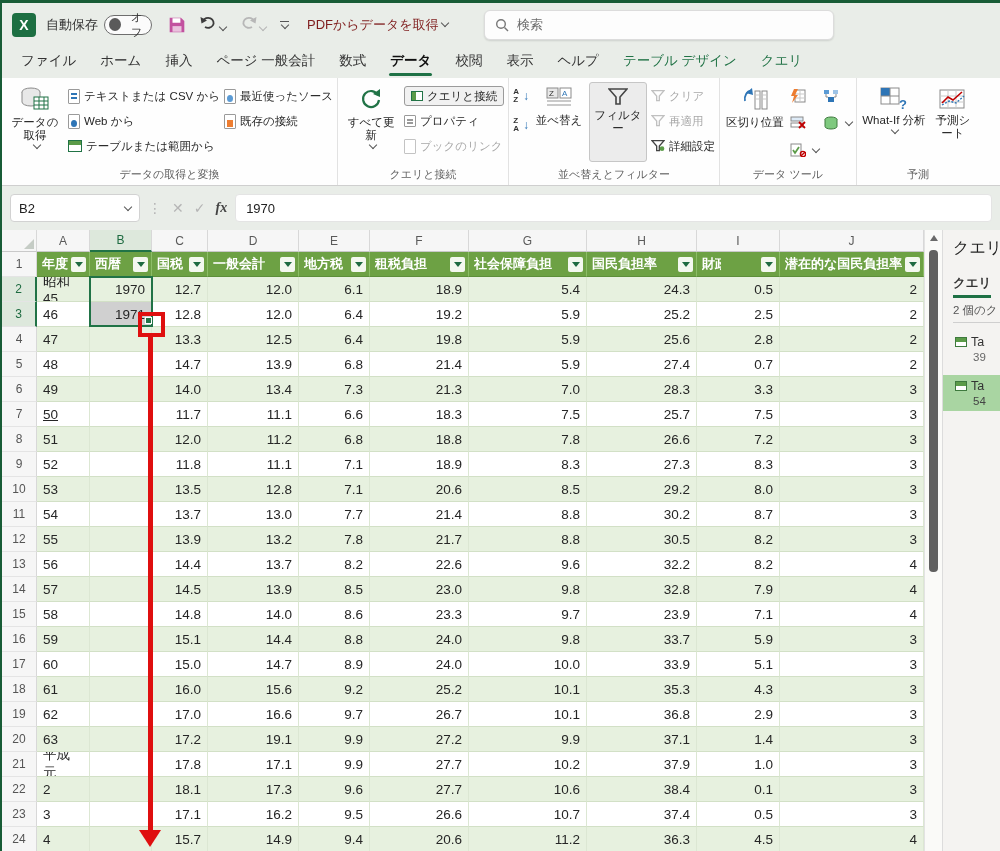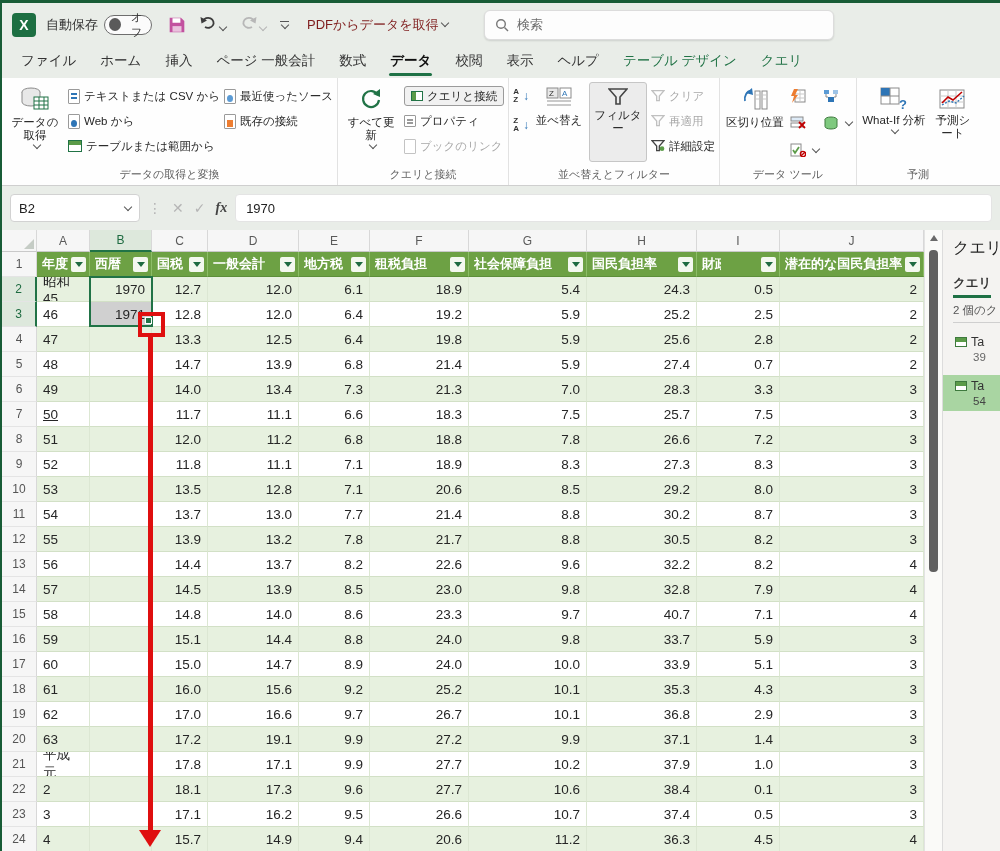--- a/index.html
+++ b/index.html
@@ -640,21 +640,21 @@
         </div>
         <div class="row">
           <div class="gut">15</div>
           <div class="cell" style="width: 53px;">58</div>
           <div class="cell num" style="width: 62px;"></div>
           <div class="cell num" style="width: 56px;">14.8</div>
           <div class="cell num" style="width: 91px;">14.0</div>
           <div class="cell num" style="width: 71px;">8.6</div>
           <div class="cell num" style="width: 99px;">23.3</div>
           <div class="cell num" style="width: 118px;">9.7</div>
-          <div class="cell num" style="width: 110px;">40.7</div>
+          <div class="cell num" style="width: 110px;">23.9</div>
           <div class="cell num" style="width: 83px;">7.1</div>
           <div class="cell num" style="width: 144px;">4</div>
         </div>
         <div class="row band">
           <div class="gut">16</div>
           <div class="cell" style="width: 53px;">59</div>
           <div class="cell num" style="width: 62px;"></div>
           <div class="cell num" style="width: 56px;">15.1</div>
           <div class="cell num" style="width: 91px;">14.4</div>
           <div class="cell num" style="width: 71px;">8.8</div>

